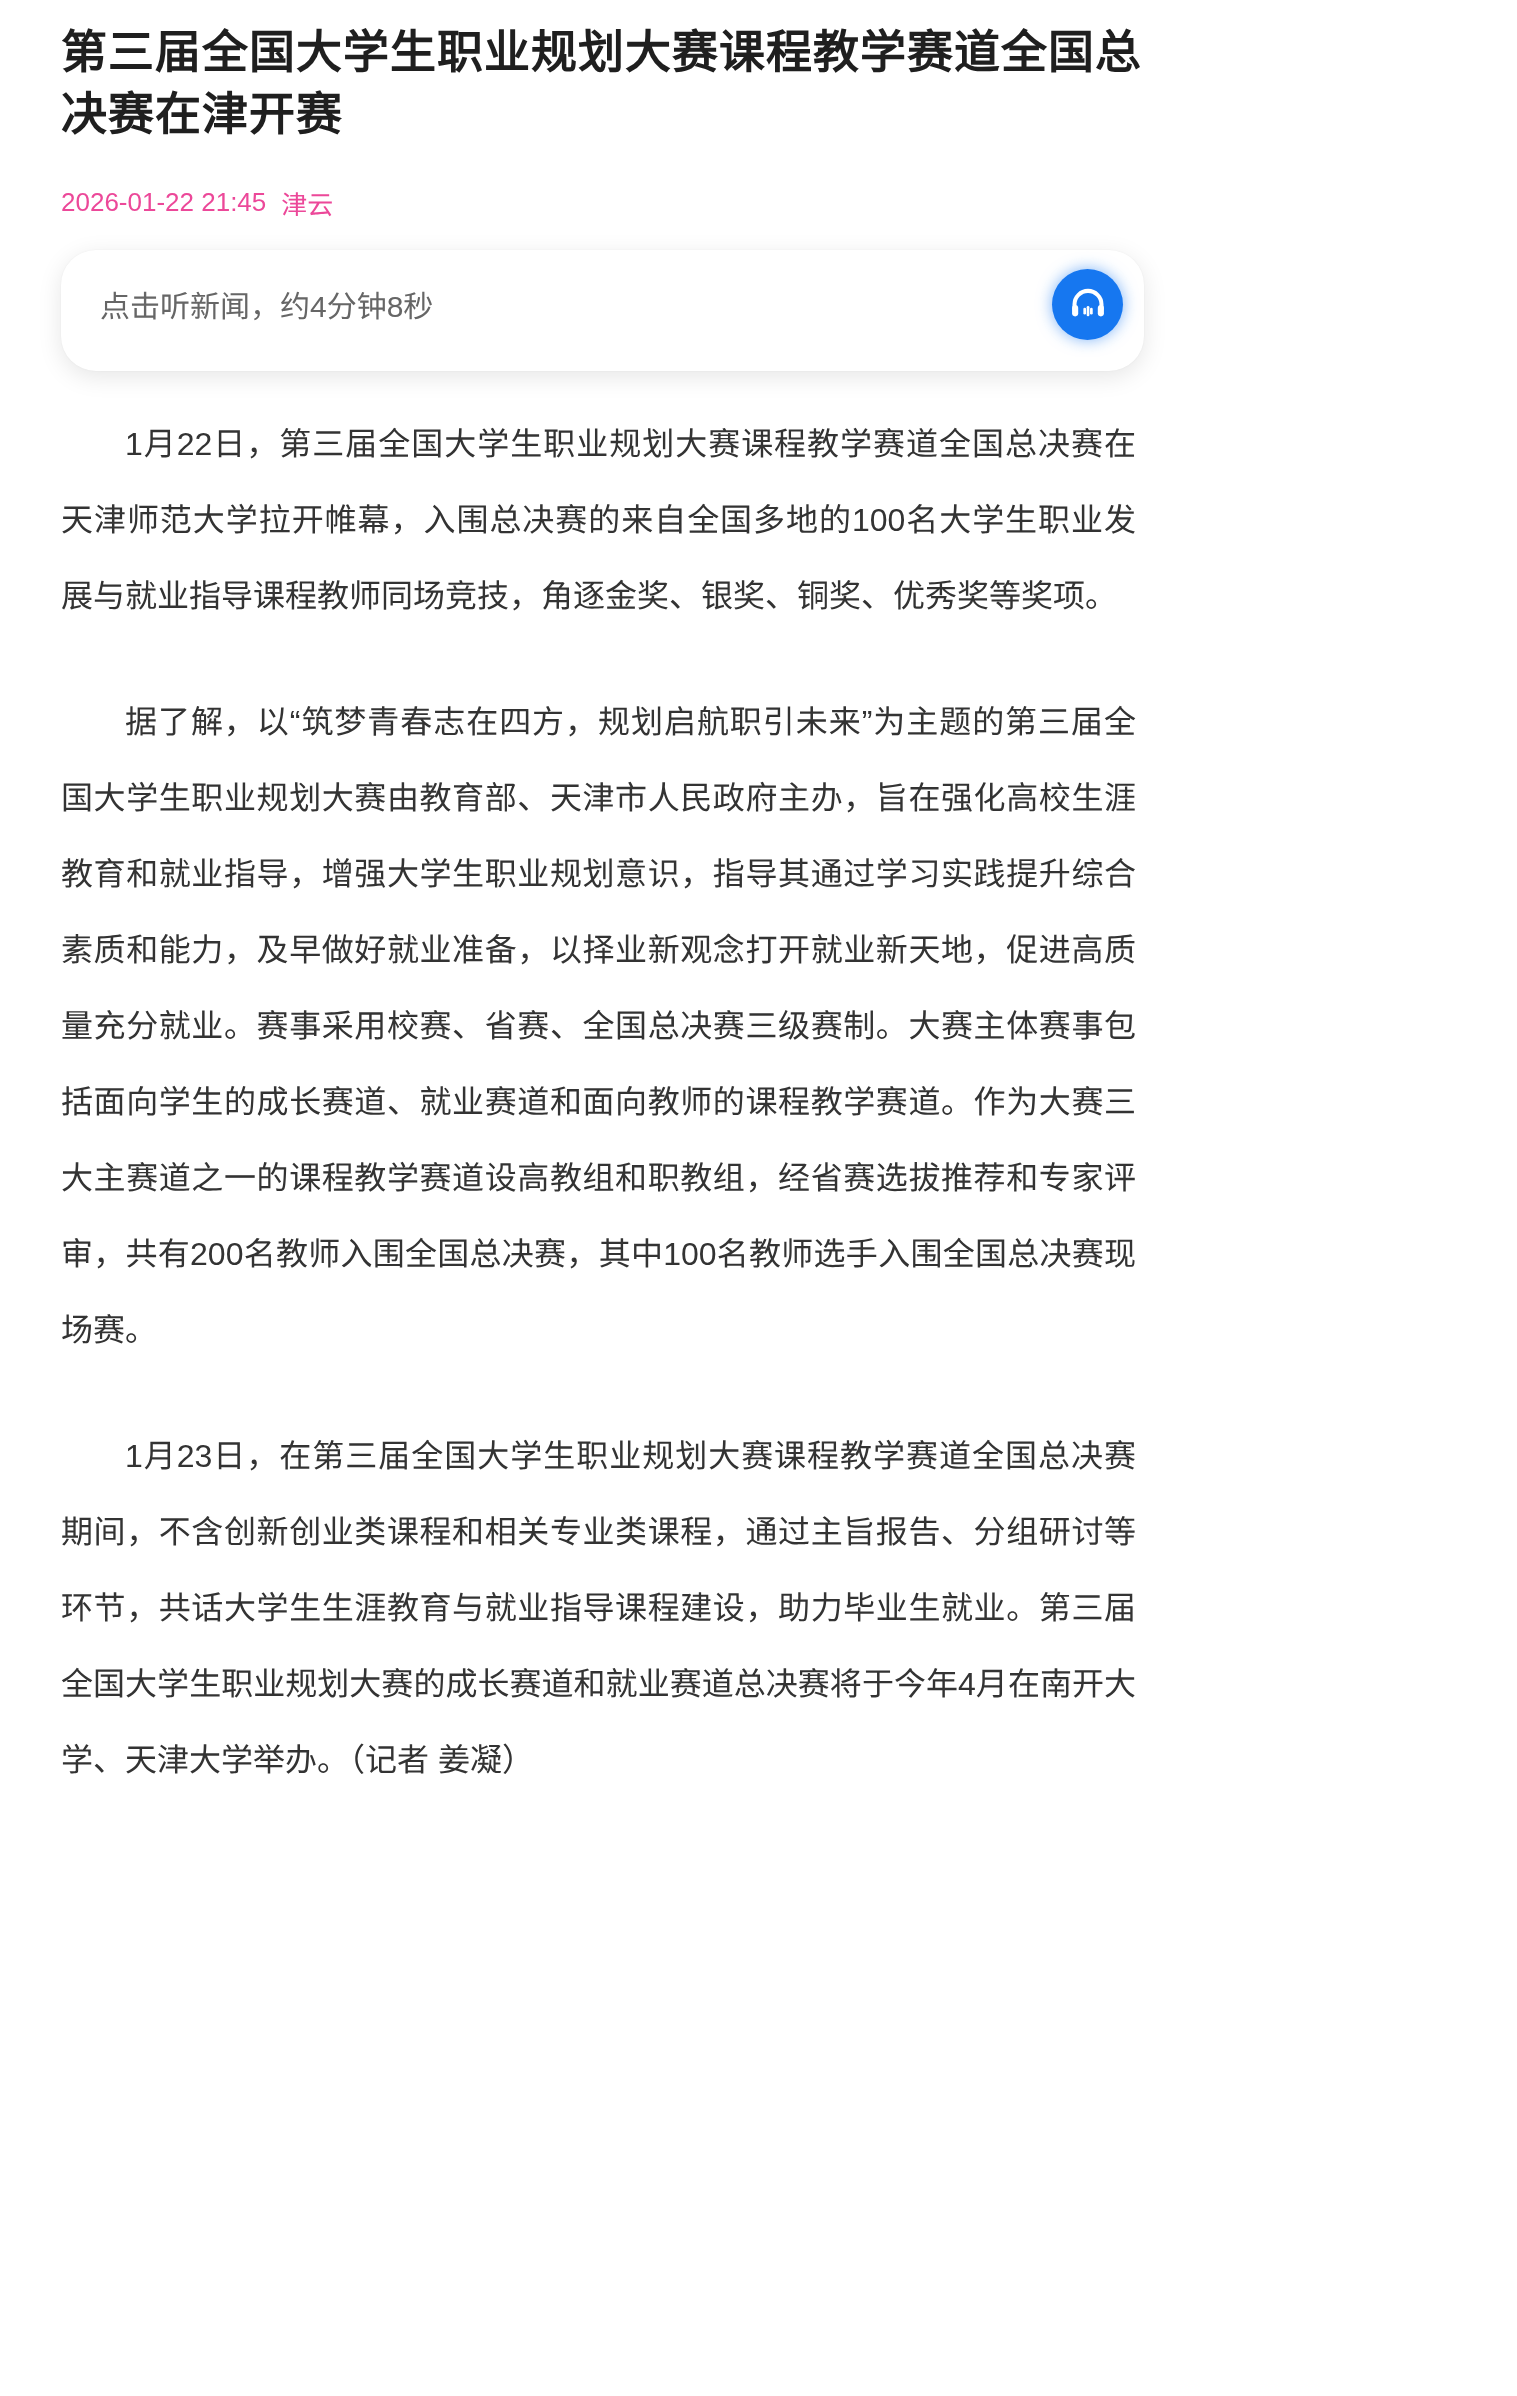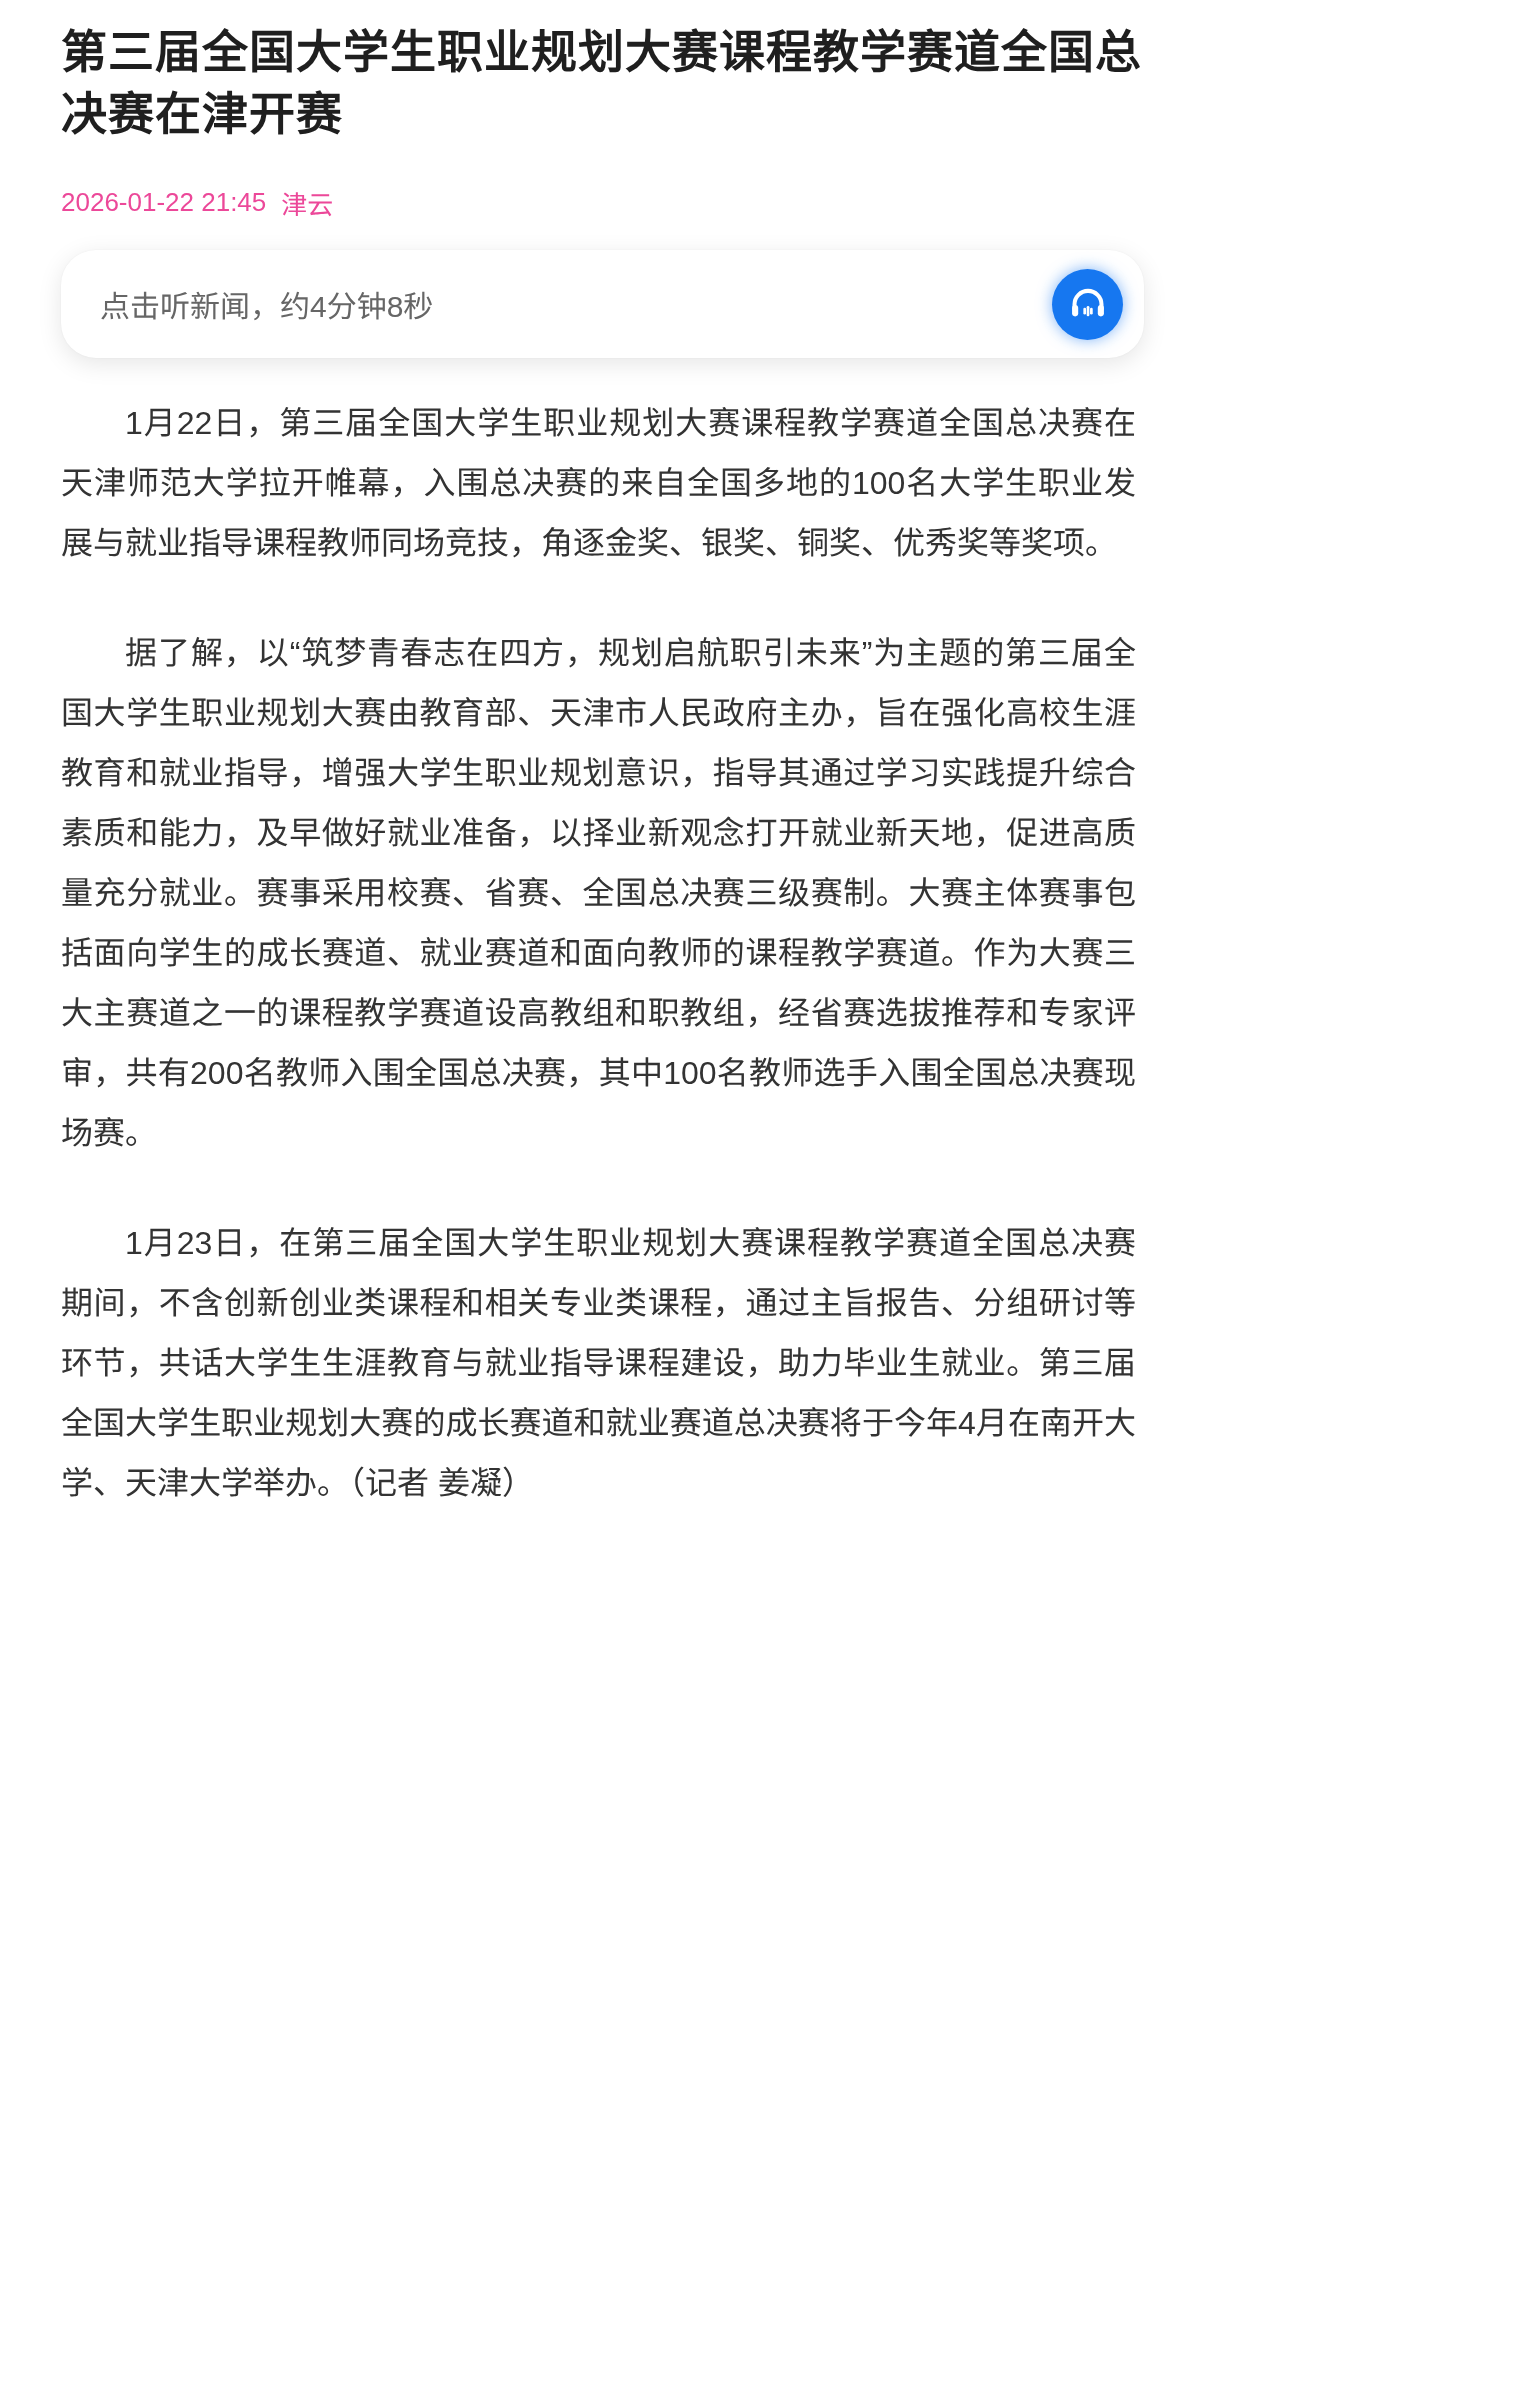--- a/index.html
+++ b/index.html
@@ -36,21 +36,21 @@
   }
   .listen-card {
     margin-top: 29px;
     height: 108px;
     border-radius: 35px;
     background: #ffffff;
     box-shadow: 0 5.8px 25px rgba(0,0,0,0.10), 0 0 1.9px rgba(0,0,0,0.05);
     display: flex;
     align-items: center;
     justify-content: space-between;
-    padding: 0 21px 0 39px;
+    padding: 0 21px 13px 39px;
     cursor: pointer;
   }
   .listen-label {
     font-size: 30px;
     color: #666666;
   }
   .listen-btn {
     width: 71px;
     height: 71px;
     border-radius: 50%;
@@ -62,21 +62,21 @@
     box-shadow: 0 0 15.4px rgba(22,119,240,0.55);
     cursor: pointer;
     flex: 0 0 auto;
   }
   .article-body {
     margin-top: 35px;
   }
   .article-body p {
     margin: 0 8px 50px 0;
     font-size: 32px;
-    line-height: 60px;
+    line-height: 76px;
     color: #333333;
     text-indent: 2em;
     text-align: justify;
   }
 </style>
 </head>
 <body>
 
 <div class="page">
 

